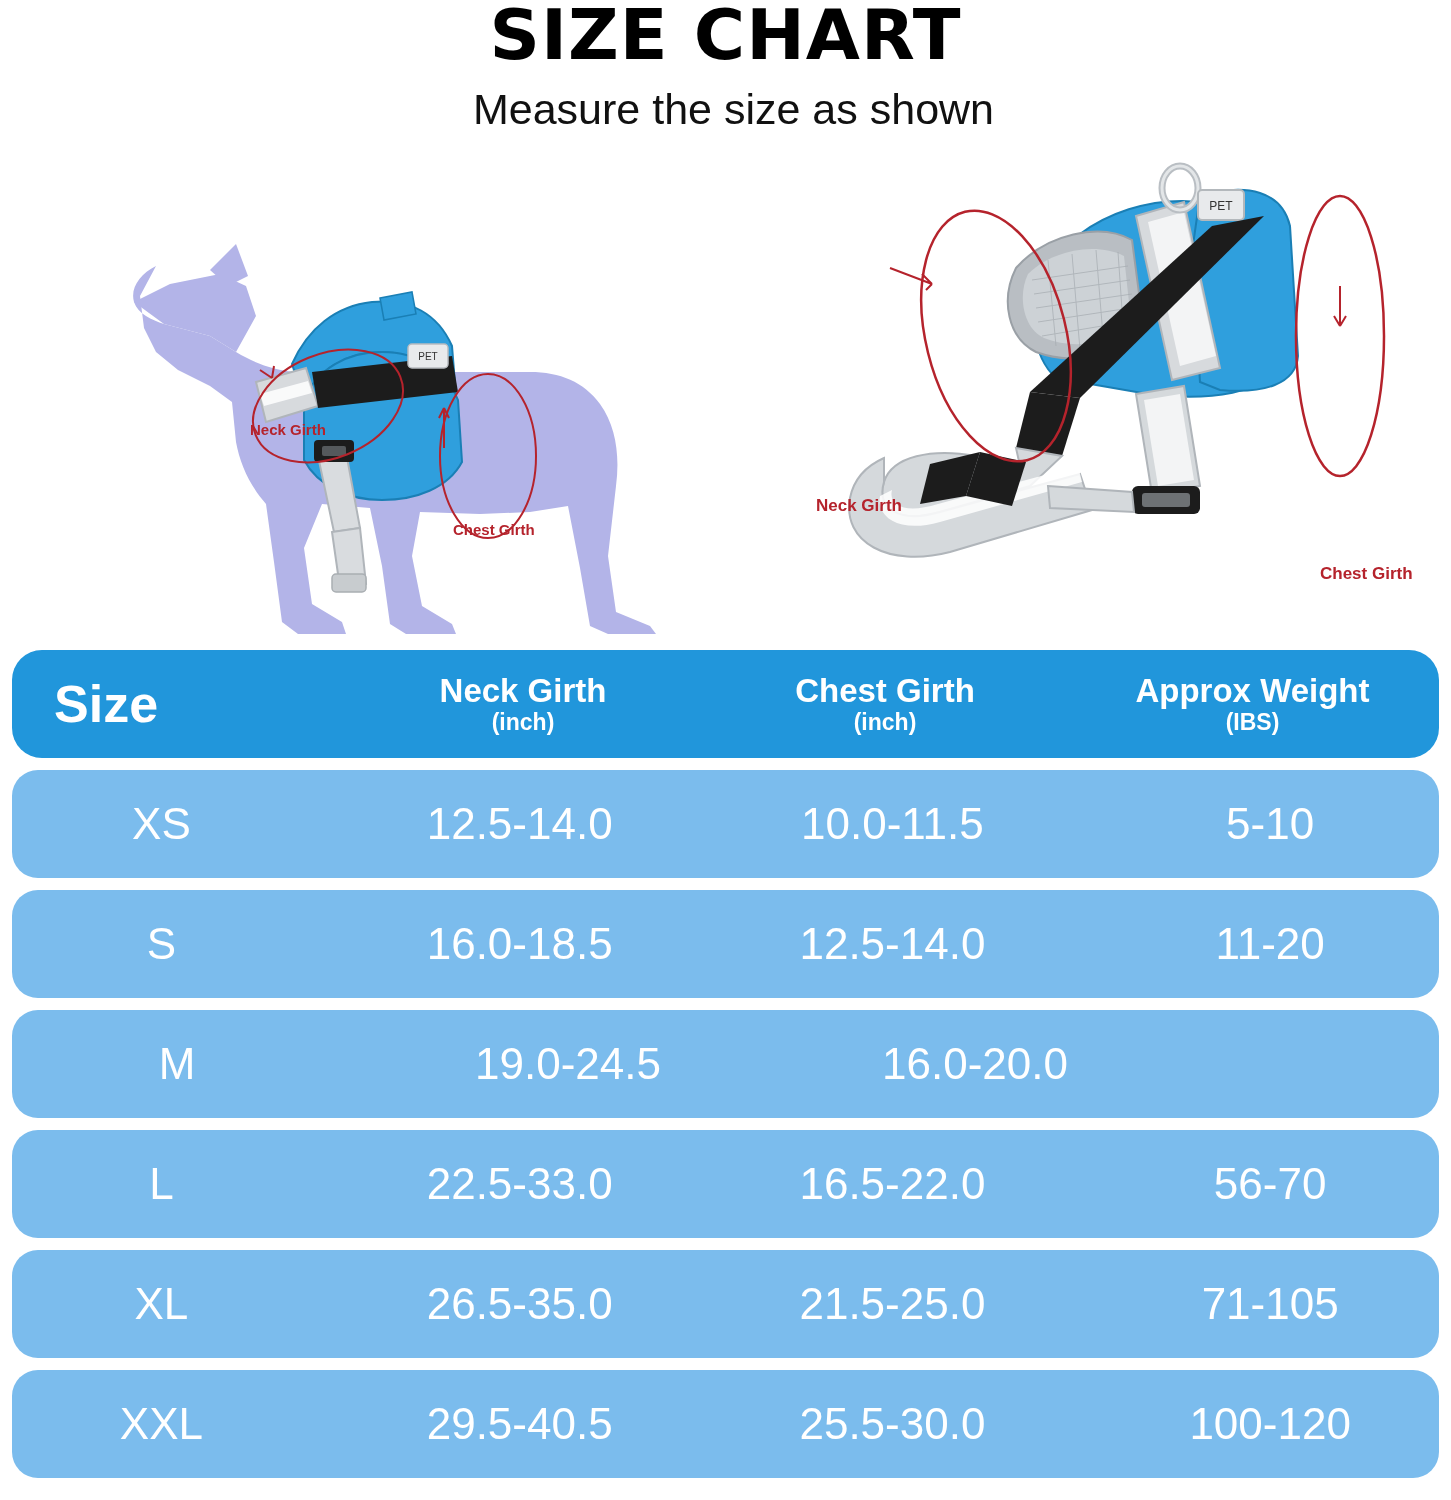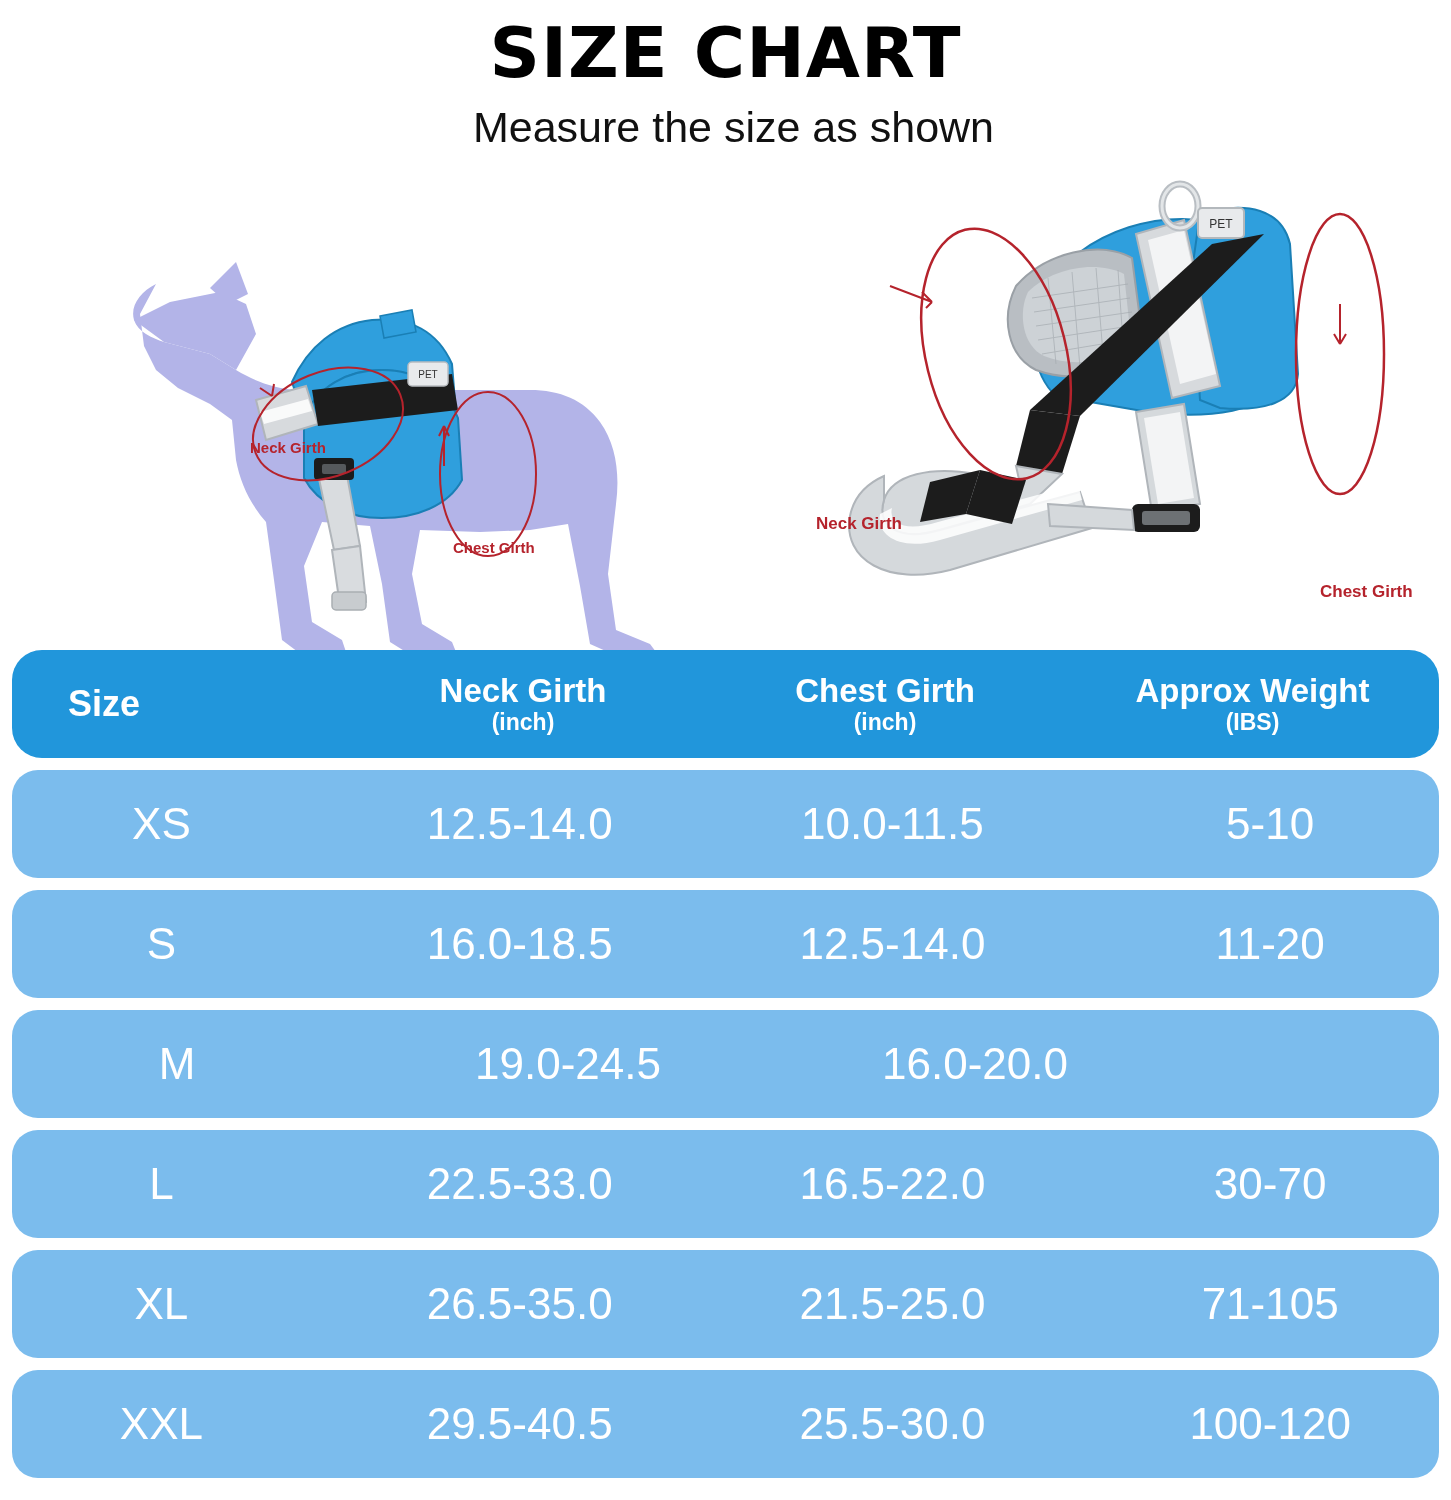--- a/index.html
+++ b/index.html
@@ -16,21 +16,21 @@
   }
   .page {
     position: relative;
     width: 1451px;
     height: 1500px;
   }
 
   
   .header {
     text-align: center;
-    padding-top: 18px;
+    padding-top: 0;
   }
   .title {
     font-family: "DejaVu Sans", sans-serif;
     font-weight: 900;
     font-size: 70px;
     letter-spacing: 1px;
     line-height: 1.02;
     margin: 0;
     color: #000;
   }
@@ -93,24 +93,24 @@
     text-align: center;
     color: #ffffff;
     font-family: "Liberation Sans", sans-serif;
   }
   .c-size   { width: 330px; }
   .c-neck   { width: 362px; }
   .c-chest  { width: 362px; }
   .c-weight { width: 373px; }
 
   .header-row .c-size {
-    font-size: 36px;
+    font-size: 52px;
     font-weight: 700;
     text-align: left;
-    padding-left: 56px;
+    padding-left: 42px;
     box-sizing: border-box;
   }
   .head-main {
     display: block;
     font-size: 33px;
     font-weight: 700;
     line-height: 1.08;
   }
   .head-sub {
     display: block;
@@ -293,21 +293,21 @@
     <div class="row data-row">
       <div class="cell c-size">M</div>
       <div class="cell c-neck">19.0-24.5</div>
       <div class="cell c-chest">16.0-20.0</div>
     </div>
 
     <div class="row data-row">
       <div class="cell c-size">L</div>
       <div class="cell c-neck">22.5-33.0</div>
       <div class="cell c-chest">16.5-22.0</div>
-      <div class="cell c-weight">30-70</div>
+      <div class="cell c-weight">56-70</div>
     </div>
 
     <div class="row data-row">
       <div class="cell c-size">XL</div>
       <div class="cell c-neck">26.5-35.0</div>
       <div class="cell c-chest">21.5-25.0</div>
       <div class="cell c-weight">71-105</div>
     </div>
 
     <div class="row data-row">

